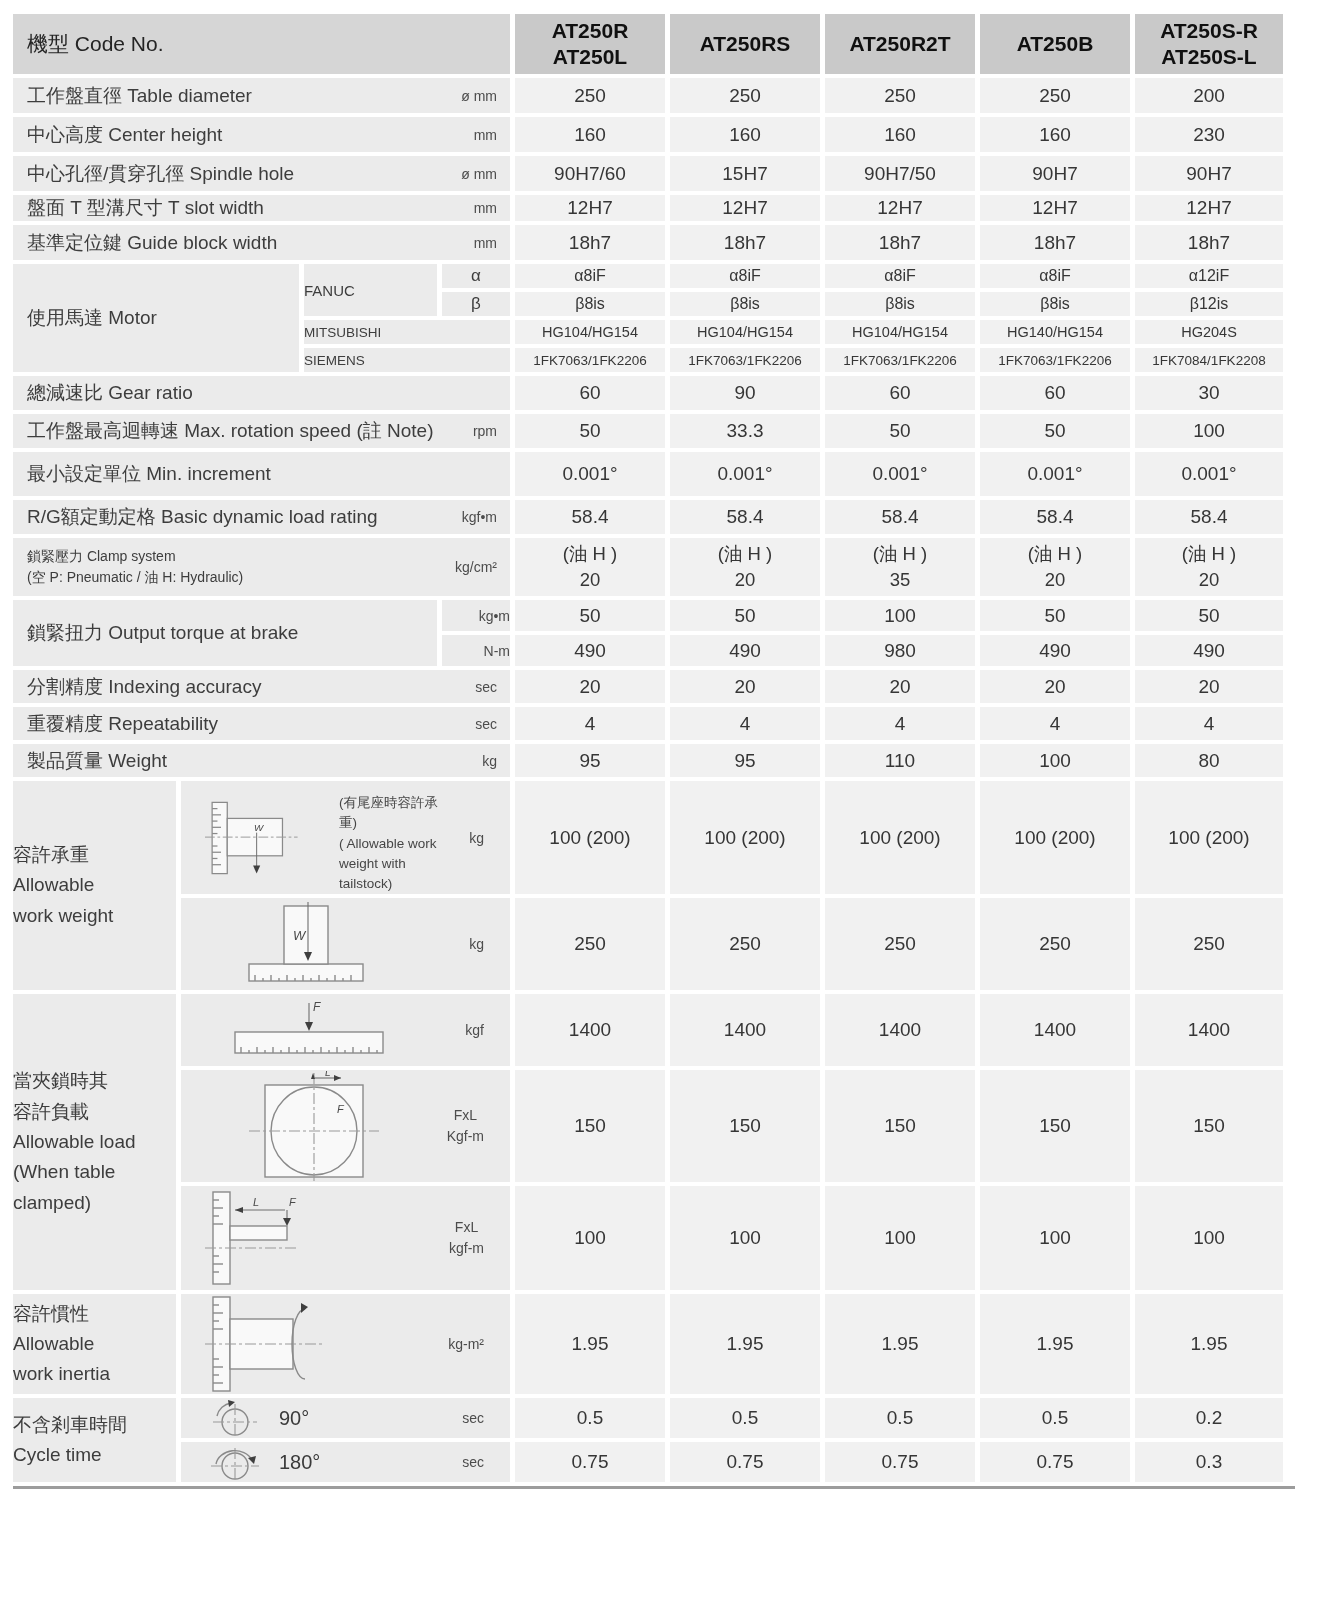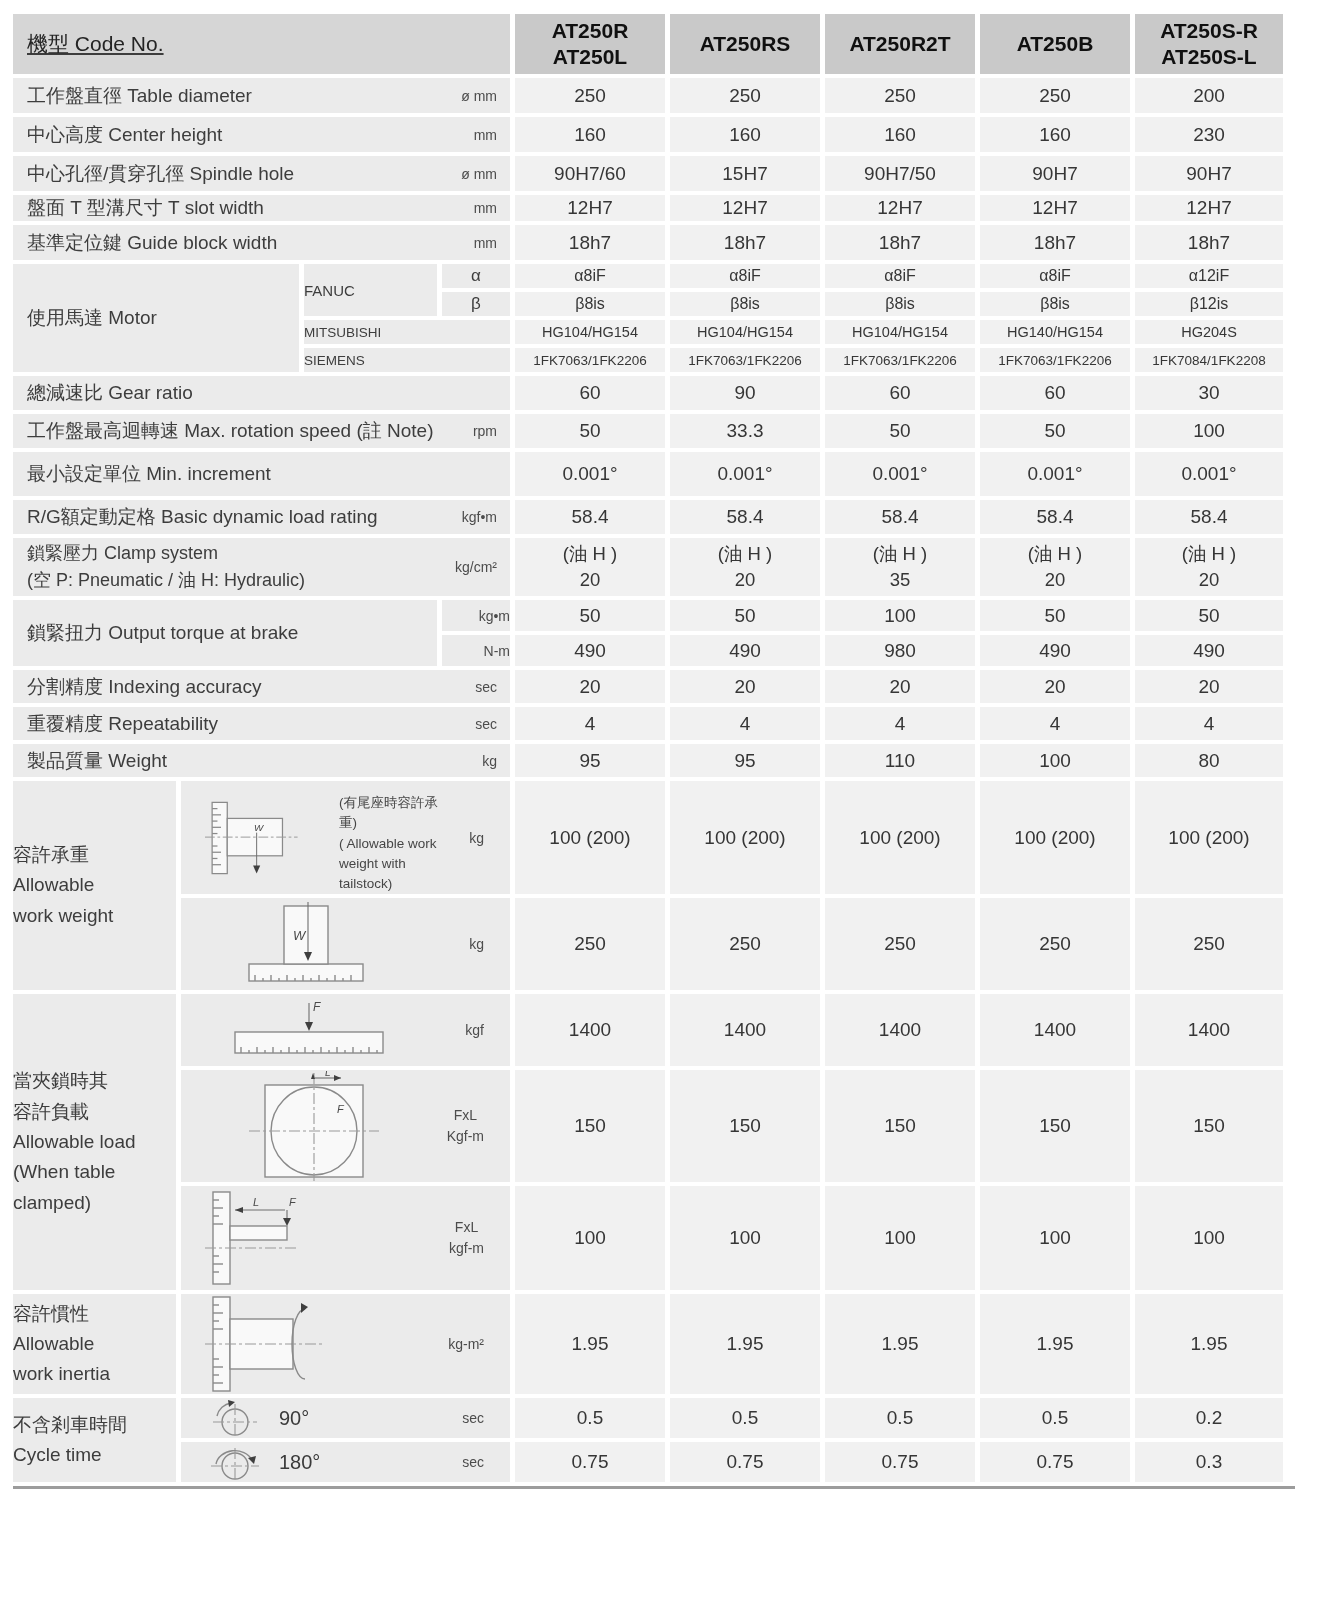--- a/index.html
+++ b/index.html
@@ -10,31 +10,31 @@
   }
   .page { padding:10px 6px 0 8px; }
 
   .title { display:flex; align-items:baseline; gap:16px; margin:4px 0 12px 8px; }
   .title-cjk { font-size:35px; font-weight:bold; font-style:italic; color:#161616; letter-spacing:1px; }
   .title-en  { font-size:33px; font-weight:bold; font-style:italic; color:#e60014; }
 
   table.spec { border-collapse:separate; border-spacing:5px 4px; table-layout:fixed; }
   table.spec td { padding:0; vertical-align:middle; overflow:hidden; }
 
-  .hcorner { background:#d6d6d6;text-decoration:underline; }
+  .hcorner { background:#d6d6d6; }
   .hcorner .lu { padding-left:14px; font-size:21px; color:#242424; }
   .hcode { background:#c9c9c9; text-align:center; font-weight:bold; font-size:21px; color:#101010; line-height:1.22; }
   .hcode span { display:block; }
 
   .lblu, .lbl, .sub, .seclbl, .greek, .unitcell, .diagcell { background:#ebebeb; }
   .data { background:#f1f1f1; text-align:center; font-size:19px; color:#363636; }
 
   .lu { display:flex; justify-content:space-between; align-items:center; }
   .lab  { font-size:19px; padding-left:14px; color:#3d3d3d; }
-  .lab2 { font-size:18px; padding-left:14px; line-height:1.5; color:#3d3d3d; }
+  .lab2 { font-size:14px; padding-left:14px; line-height:1.5; color:#3d3d3d; }
   .unit { font-size:14px; color:#4c4c4c; padding-right:13px; white-space:nowrap; }
   .lbl .lab { display:inline-block; }
 
   .sub { font-size:15px; padding-left:12px; color:#3d3d3d; }
   .subsm { font-size:13.5px; }
   .greek { text-align:center; font-size:17px; }
   .unitcell { text-align:right; font-size:14px; color:#4c4c4c; }
 
   .dsm { font-size:16px; }
   .dms { font-size:14.5px; }

